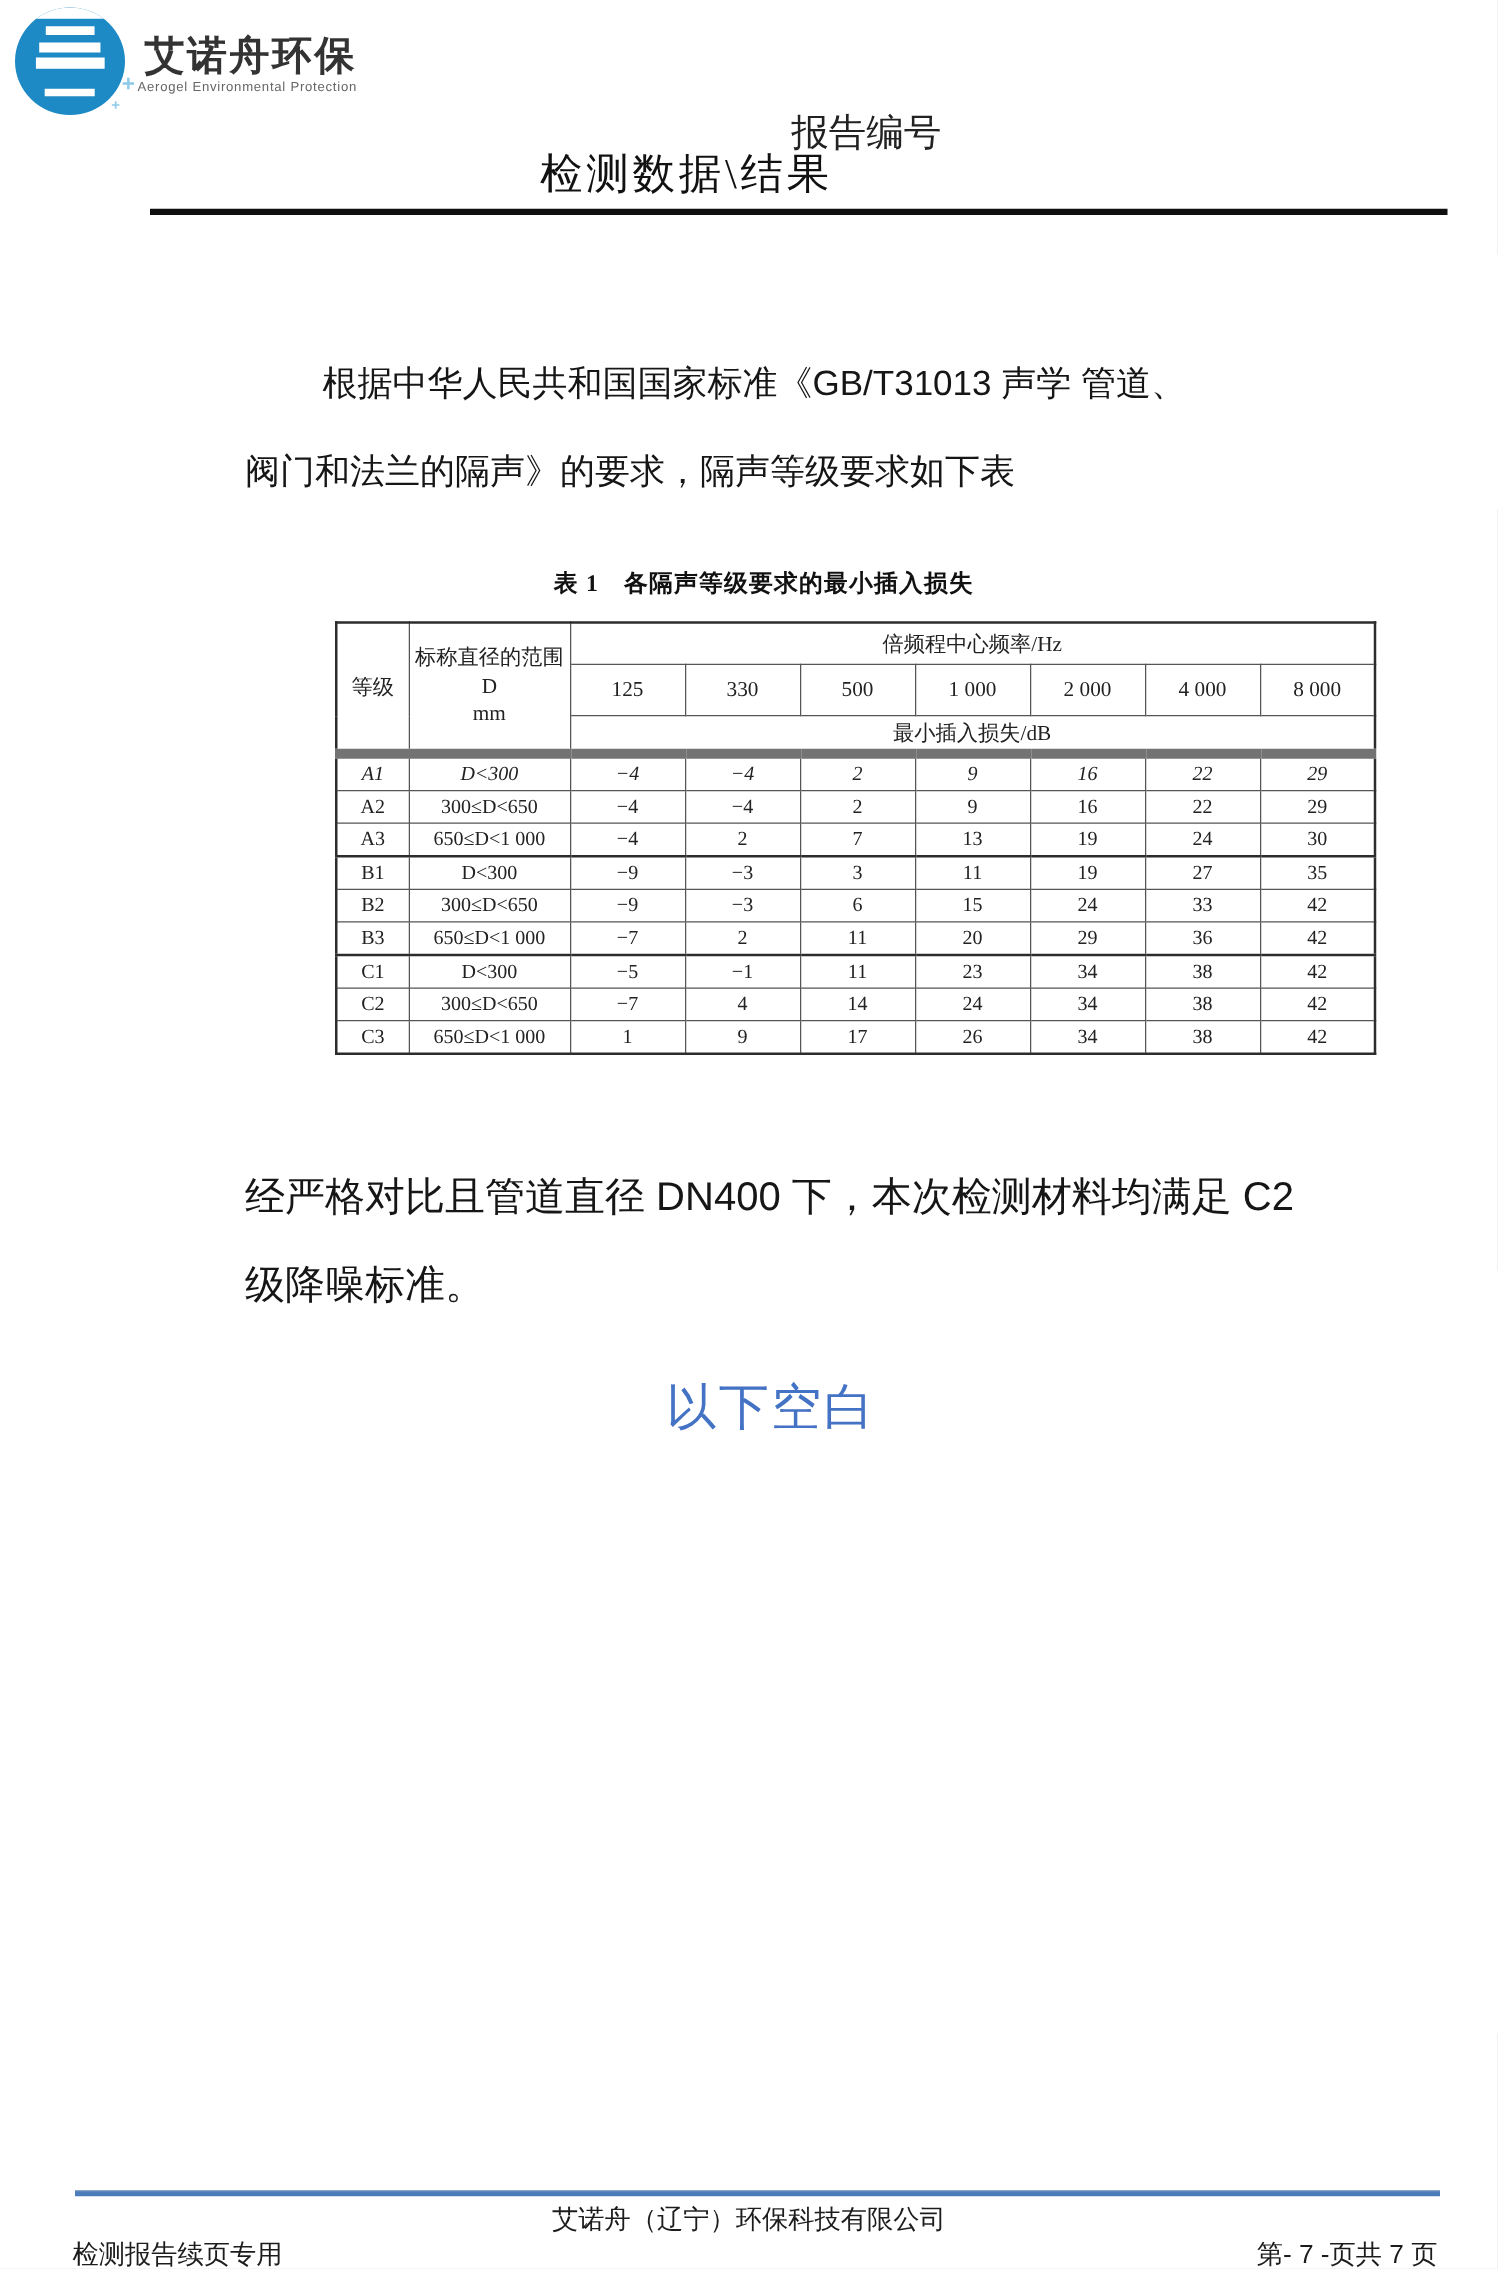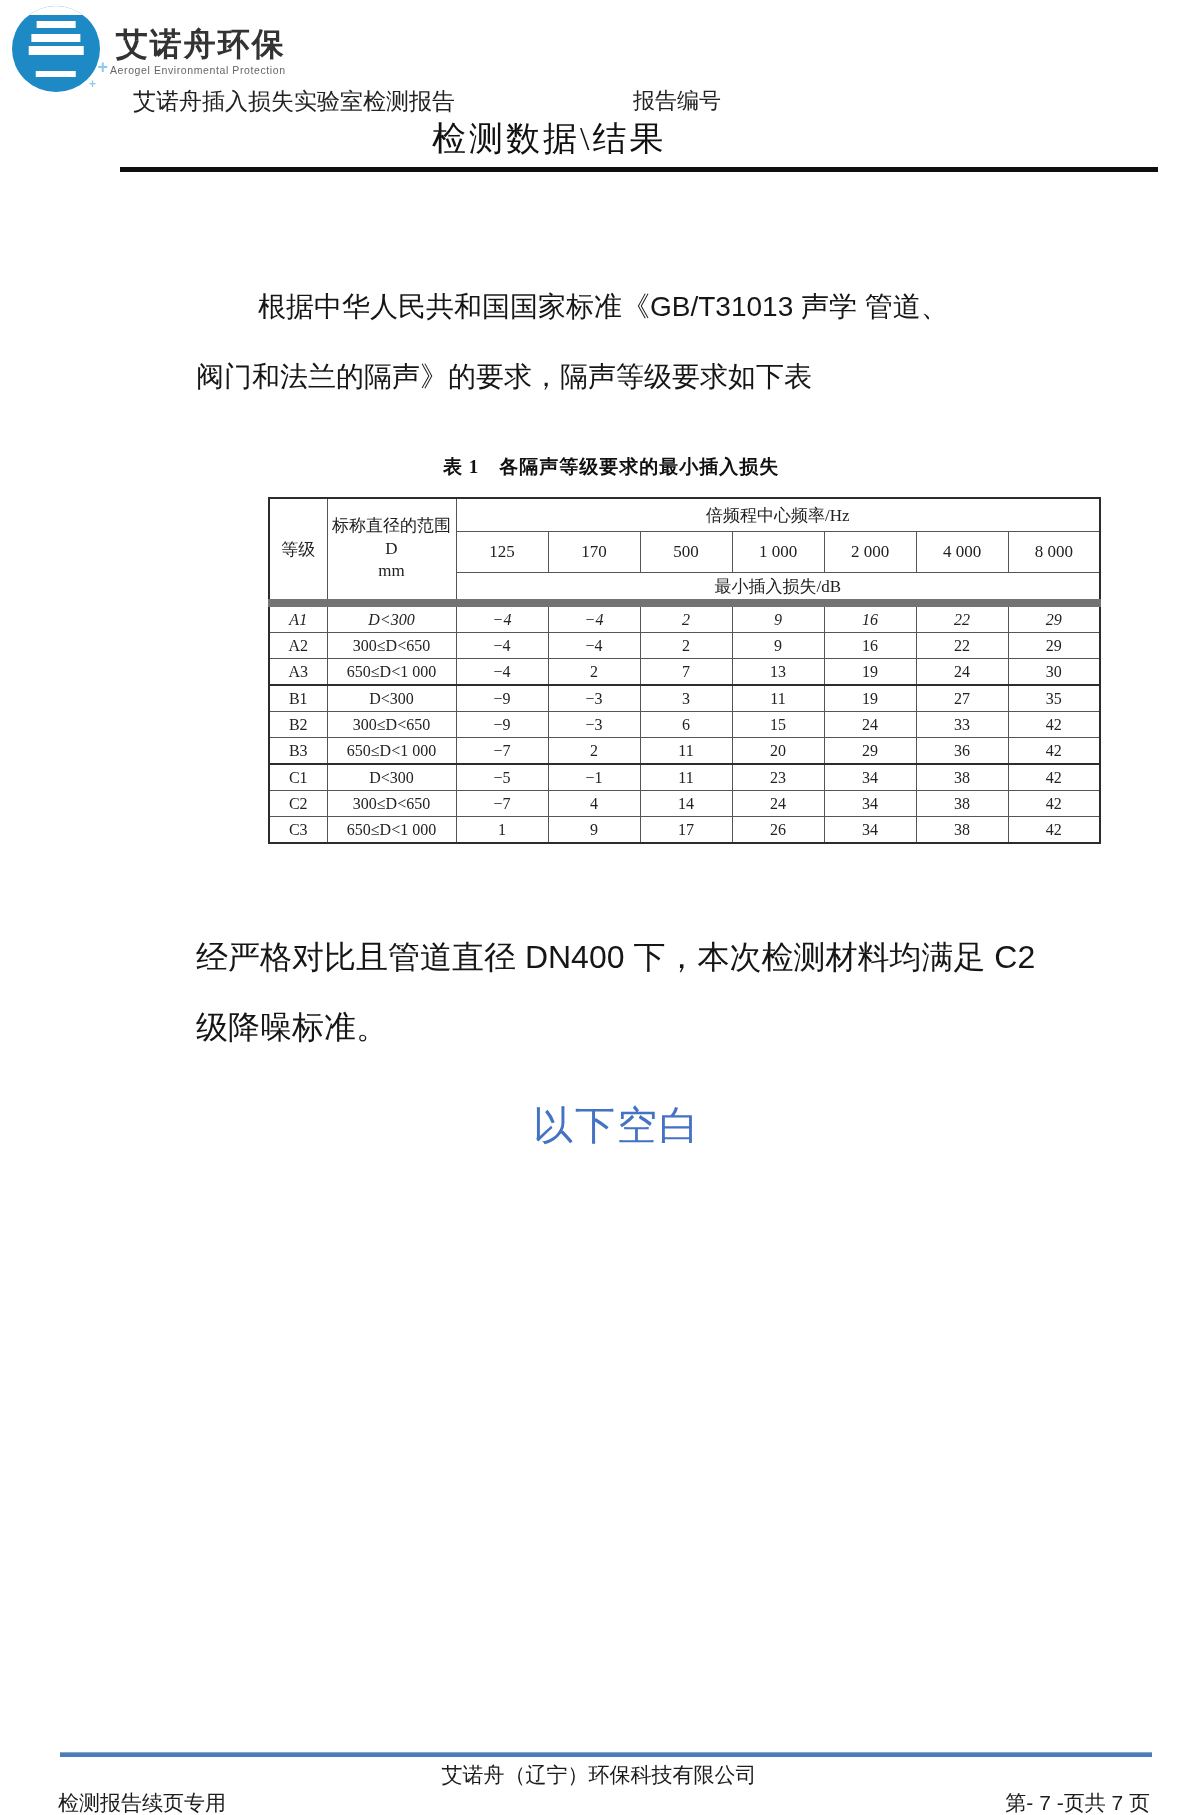--- a/index.html
+++ b/index.html
@@ -24,21 +24,21 @@
   .logo-circle .b4 { top:75%; width:46%; height:8%; }
   .spark { position:absolute; color:#8ecbea; font-weight:bold; line-height:1; }
   .s1 { right:-8px; bottom:16px; font-size:18px; }
   .s2 { right:4px; bottom:2px; font-size:12px; }
   .brand { position:absolute; left:110px; top:28px; }
   .brand-cn { font-size:32px; font-weight:bold; color:#333333; letter-spacing:2px; line-height:1;text-align:right; }
   .brand-en { font-size:10.5px; color:#666666; letter-spacing:0.6px; margin-top:4px; white-space:nowrap; }
 
   
   .report-title { position:absolute; left:133px; top:86px; font-size:23px; font-family:"Liberation Serif", serif; color:#222; }
-  .report-no    { position:absolute; left:633px; top:86px; font-size:22px; font-family:"Liberation Serif", serif; color:#222; }
+  .report-no    { position:absolute; left:633px; top:86px; font-size:30px; font-family:"Liberation Serif", serif; color:#222; }
   .page-title   { position:absolute; left:432px; top:116px; font-size:34px; font-family:"Liberation Serif", serif; letter-spacing:3px; color:#111; }
   .rule { position:absolute; left:120px; top:167px; width:1038px; height:5px; background:#0f0f0f; }
 
   
   .section-heading { position:absolute; left:125px; top:212px; font-size:28px; font-weight:bold; color:#111; }
   .section-heading .sec-title { margin-left:30px; }
   .para-line { position:absolute; font-size:28px; color:#161616; white-space:nowrap; }
   .p1 { left:258px; top:288px; }
   .p2 { left:196px; top:358px; }
 
@@ -87,21 +87,20 @@
       <div class="bar b4"></div>
     </div>
     <span class="spark s1">+</span>
     <span class="spark s2">+</span>
   </div>
   <div class="brand">
     <div class="brand-cn">艾诺舟环保</div>
     <div class="brand-en">Aerogel Environmental Protection</div>
   </div>
 
-  <div class="report-title">艾诺舟插入损失实验室检测报告</div>
   <div class="report-no">报告编号</div>
   <div class="page-title">检测数据\结果</div>
   <div class="rule"></div>
 
 
   <div class="para-line p1">根据中华人民共和国国家标准《GB/T31013 声学 管道、</div>
   <div class="para-line p2">阀门和法兰的隔声》的要求，隔声等级要求如下表</div>
 
   <div class="tbl-caption">表 1　各隔声等级要求的最小插入损失</div>
   <table class="loss">
@@ -120,21 +119,21 @@
       <tr class="hr1">
         <th rowspan="3">等级</th>
         <th rowspan="3" class="diam-cell">
           <div>标称直径的范围 D</div>
           <div>mm</div>
         </th>
         <th colspan="7">倍频程中心频率/Hz</th>
       </tr>
       <tr class="hr2">
         <th>125</th>
-        <th>170</th>
+        <th>330</th>
         <th>500</th>
         <th>1 000</th>
         <th>2 000</th>
         <th>4 000</th>
         <th>8 000</th>
       </tr>
       <tr class="hr3">
         <th colspan="7">最小插入损失/dB</th>
       </tr>
     </thead>

